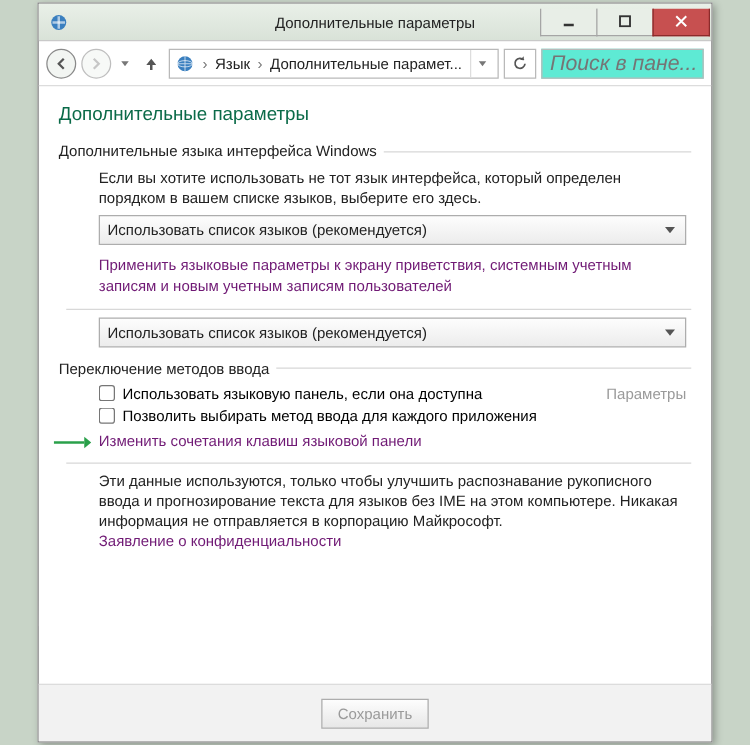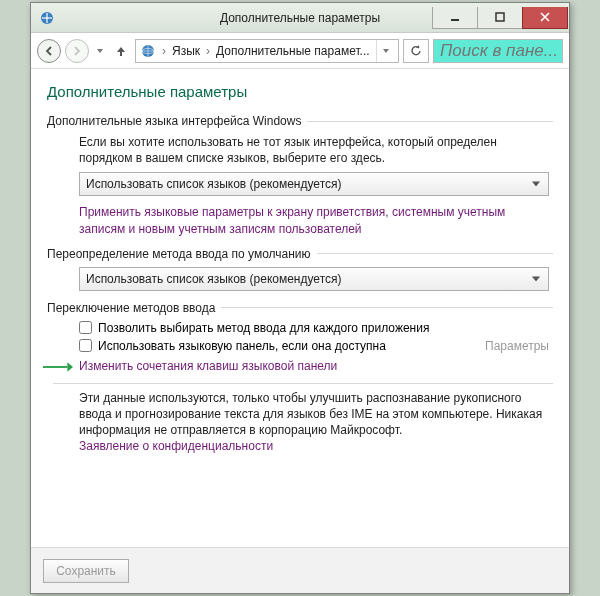--- a/index.html
+++ b/index.html
@@ -206,21 +206,21 @@
     position:absolute;left:0;right:0;bottom:46px;height:22px;
     background:linear-gradient(rgba(255,255,255,0),#fff);
     pointer-events:none;
   }
   .footer {
     height: 46px;
     border-top: 1px solid #dcdcdc;
     background:#f2f2f2;
     display:flex;
     align-items:center;
-    justify-content:flex-start;
+    justify-content:center;
     padding: 0 12px;
     gap: 8px;
   }
   .btn {
     min-width: 86px;
     height: 24px;
     border: 1px solid #adadad;
     background: linear-gradient(#fdfdfd,#e7e7e7);
     font-family: inherit;
     font-size: 12px;
@@ -328,44 +328,43 @@
           <span>Использовать список языков (рекомендуется)</span>
         </div>
         <p style="margin-top:8px;">
           <a href="#" class="link">Применить языковые параметры к экрану приветствия, системным учетным записям и новым учетным записям пользователей</a>
         </p>
       </div>
     </div>
 
     <div class="group">
       <div class="group-label">
-        <span>Переопределение метода ввода по умолчанию</span>
         <span class="line"></span>
       </div>
       <div class="sub">
         <div class="combo">
           <span>Использовать список языков (рекомендуется)</span>
         </div>
       </div>
     </div>
 
     <div class="group" style="position:relative;">
       <div class="group-label">
         <span>Переключение методов ввода</span>
         <span class="line"></span>
       </div>
       <div class="sub">
         <div class="checkbox-row">
           <input type="checkbox" style="">
-          <span>Позволить выбирать метод ввода для каждого приложения</span>
+          <span>Использовать языковую панель, если она доступна</span>
+          <span class="disabled-link">Параметры</span>
         </div>
         <div class="checkbox-row">
           <input type="checkbox" style="">
-          <span>Использовать языковую панель, если она доступна</span>
-          <span class="disabled-link">Параметры</span>
+          <span>Позволить выбирать метод ввода для каждого приложения</span>
         </div>
         <div style="position:relative;margin-top:6px;">
           <div class="annotation-arrow" style="left:-36px;top:2px;">
             <svg width="32" height="14" viewBox="0 0 32 14">
                 <line x1="0" y1="7" x2="26" y2="7" stroke="#2aa04a" stroke-width="2"></line>
                 <path d="M26 2 L32 7 L26 12 Z" fill="#2aa04a"></path>
               </svg>
           </div>
           <a href="#" class="link">Изменить сочетания клавиш языковой панели</a>
         </div>

